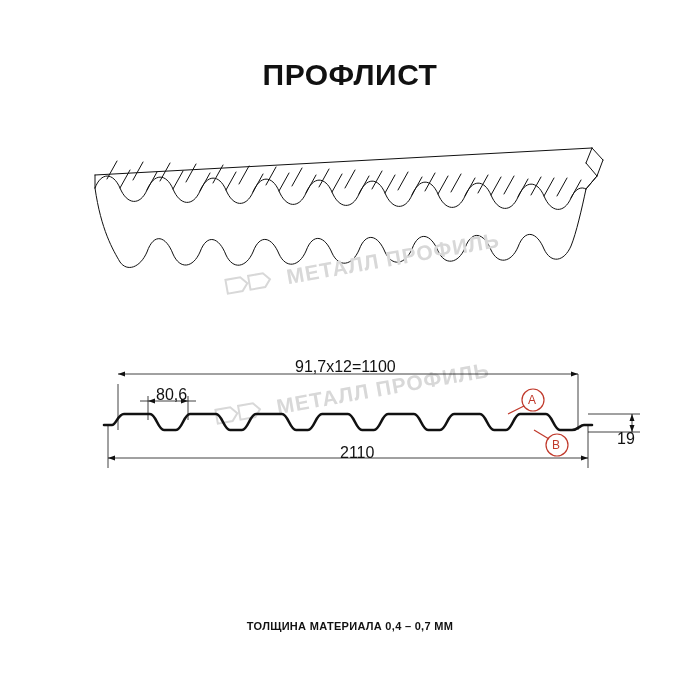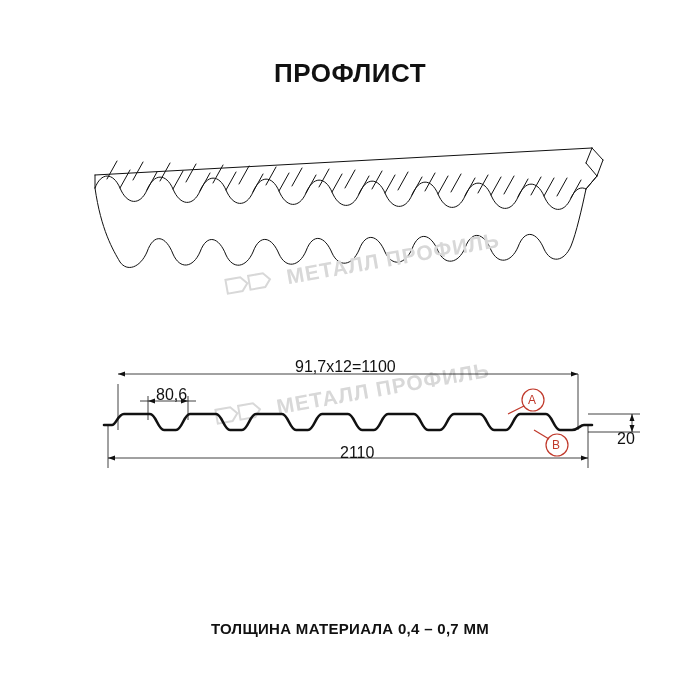--- a/index.html
+++ b/index.html
@@ -18,42 +18,42 @@
   .page {
     position: absolute;
     inset: 0;
   }
   .title {
     position: absolute;
     top: 58px;
     left: 0;
     right: 0;
     text-align: center;
-    font-size: 26px;
+    font-size: 30px;
     font-weight: bold;
     letter-spacing: 0.5px;
     color: #111;
   }
   .subtitle {
     position: absolute;
     top: 104px;
     left: 0;
     right: 0;
     text-align: center;
     font-size: 15px;
     font-weight: bold;
     color: #111;
   }
   .footer-note {
     position: absolute;
     top: 620px;
     left: 0;
     right: 0;
     text-align: center;
-    font-size: 15px;
+    font-size: 11px;
     font-weight: bold;
     letter-spacing: 0.3px;
     color: #111;
   }
   .drawing {
     position: absolute;
     top: 0;
     left: 0;
   }
   .wm {
@@ -285,20 +285,20 @@
       <circle cx="533" cy="400" r="11"></circle>
       <path d="M 524 406 L 508 414"></path>
       <circle cx="557" cy="445" r="11"></circle>
       <path d="M 549 439 L 534 430"></path>
     </g>
   </svg>
 
   <div class="dim-label lbl-total-top">91,7х12=1100</div>
   <div class="dim-label lbl-pitch">80,6</div>
   <div class="dim-label lbl-total-bottom">2110</div>
-  <div class="dim-label lbl-height">20</div>
+  <div class="dim-label lbl-height">19</div>
 
   <div class="callout-letter ca-a">A</div>
   <div class="callout-letter ca-b">B</div>
 
   <div class="footer-note">ТОЛЩИНА МАТЕРИАЛА 0,4 – 0,7 ММ</div>
 
 </div>
 
 </body></html>

